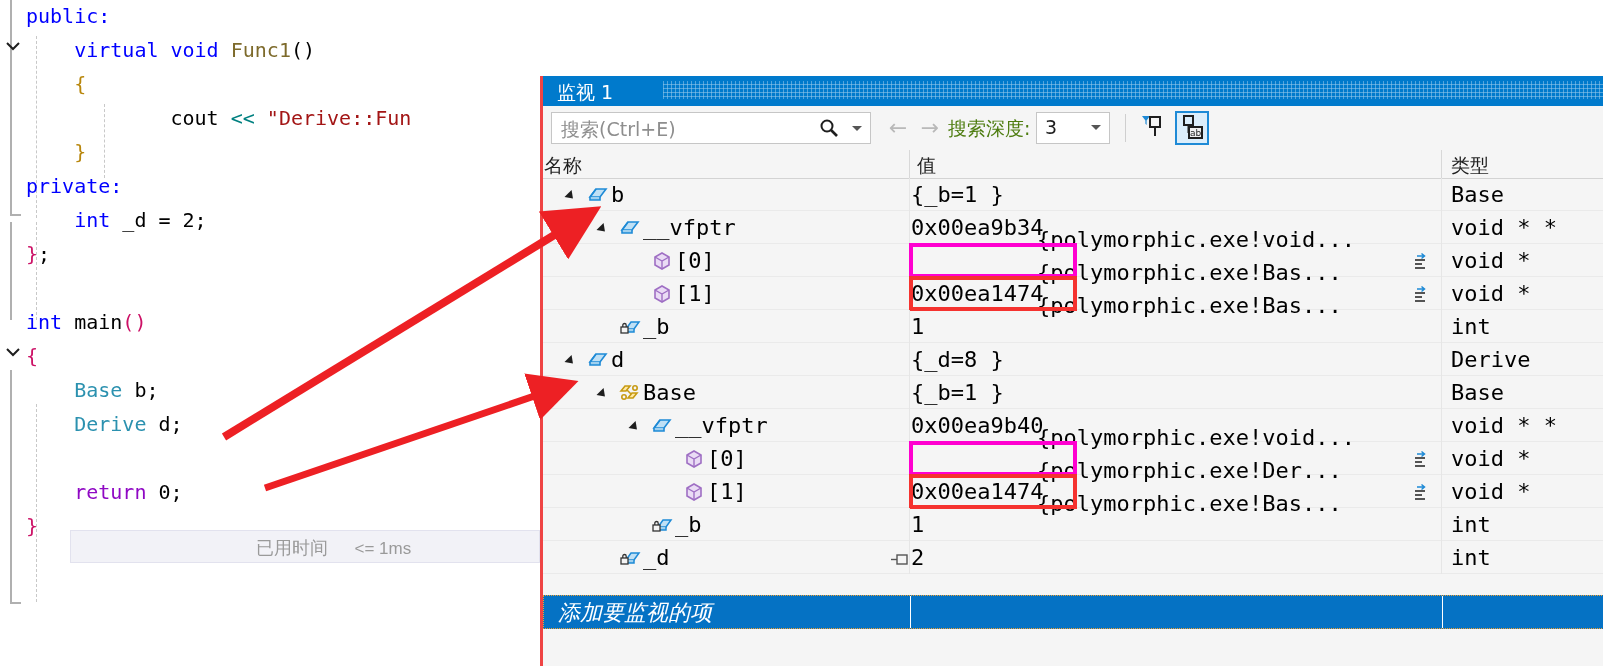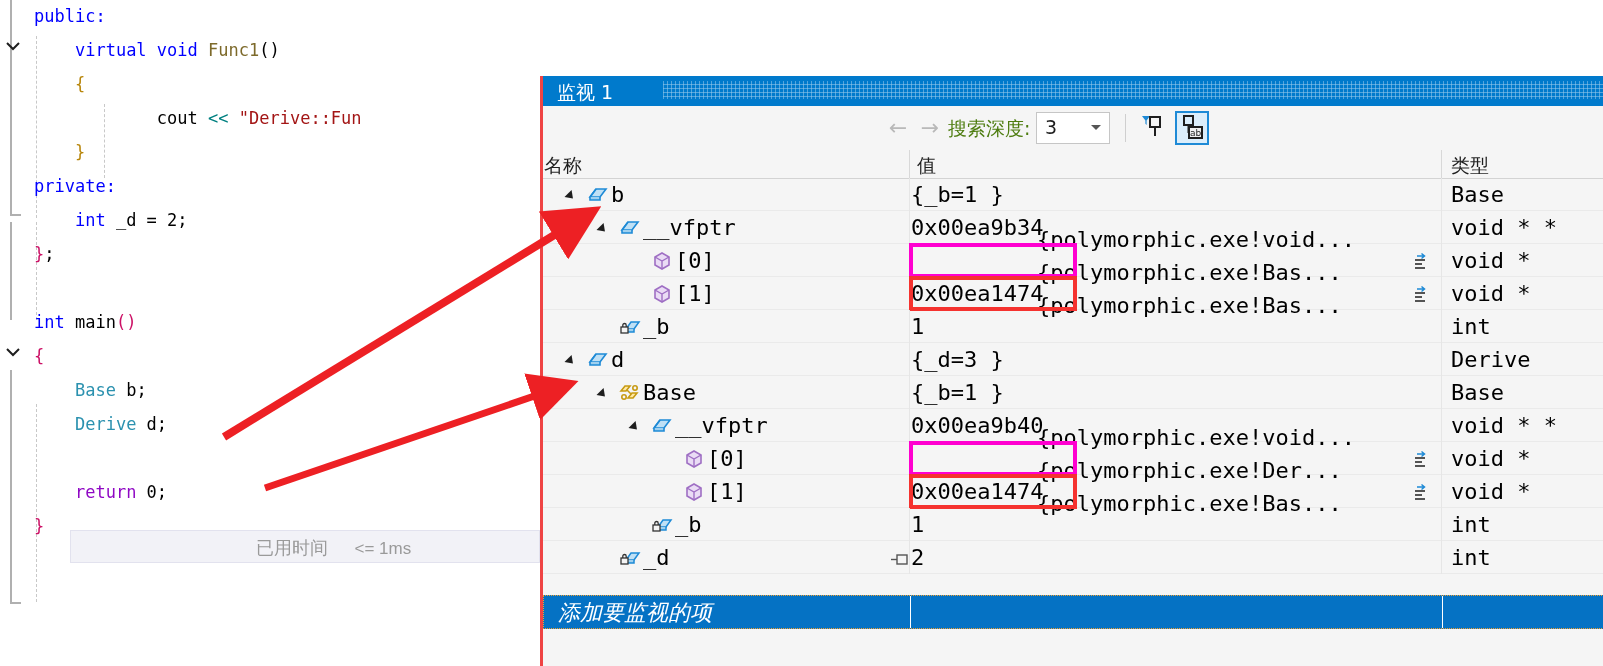--- a/index.html
+++ b/index.html
@@ -6,23 +6,23 @@
   body{
     width:1603px;height:666px;overflow:hidden;background:#ffffff;
     font-family:"Liberation Sans","DejaVu Sans",sans-serif;
     -webkit-font-smoothing:antialiased;
   }
   #root{position:relative;width:1603px;height:666px;}
 
   
   #editor{position:absolute;left:0;top:0;width:1603px;height:666px;background:#ffffff;}
   .code-line{
-    position:absolute;left:8px;width:560px;height:34px;
+    position:absolute;left:0;width:560px;height:34px;
     font-family:"DejaVu Sans Mono","Liberation Mono",monospace;
-    font-size:17px;line-height:34px;white-space:pre;color:#000000;
+    font-size:20px;line-height:34px;white-space:pre;color:#000000;
   }
   .ln-text{position:absolute;left:26px;top:0;white-space:pre;}
   .kw{color:#0000ff;}
   .fn{color:#7d6a2b;}
   .typ{color:#2b91af;}
   .str{color:#a31515;}
   .op{color:#008080;}
   .brace-gold{color:#b8860b;}
   .brace-pink{color:#cc1166;}
   .ret{color:#8f08c4;}
@@ -171,20 +171,30 @@
   </div>
 
   <div id="watch">
 
     <div id="watch-title">
       <div class="tt">监视 1</div>
       <div class="dots"></div>
     </div>
 
     <div id="toolbar">
+      <div id="searchbox">
+        <div class="ph">搜索(Ctrl+E)</div>
+        <div class="mag">
+          <svg width="22" height="22" viewBox="0 0 22 22">
+            <circle cx="9" cy="9" r="5.5" fill="none" stroke="#1e1e1e" stroke-width="2"></circle>
+            <line x1="13" y1="13" x2="19" y2="19" stroke="#1e1e1e" stroke-width="2.6"></line>
+          </svg>
+        </div>
+        <div class="caret-dn"></div>
+      </div>
 
       <div class="navarrow" style="left:342px;">←</div>
       <div class="navarrow" style="left:374px;">→</div>
 
       <div id="depth-label">搜索深度:</div>
       <div id="depth-box">
         <div class="v">3</div>
         <div class="caret-dn"></div>
       </div>
 
@@ -306,21 +316,21 @@
         <div class="row" style="top: 165px;">
           <div class="tri" style="left: 24px; transform: rotate(45deg);"></div>
           <div class="ico" style="left: 44px;">
             <svg width="22" height="20" viewBox="0 0 22 20">
               <path d="M3 12 L9 4 L19 4 L13 12 Z" fill="#bfe0f5" stroke="#1e8ad6" stroke-width="1.6"></path>
               <path d="M3 12 L9 4" fill="none" stroke="#1e8ad6" stroke-width="1.6"></path>
               <path d="M3 12 L3 15 L13 15 L13 12" fill="#9fd0ef" stroke="#1e8ad6" stroke-width="1.6"></path>
             </svg>
           </div>
           <div class="cellname" style="left: 68px;">d</div>
-          <div class="cellval">{_d=3 }</div>
+          <div class="cellval">{_d=8 }</div>
           <div class="celltype">Derive</div>
           <div class="colsep" style="left: 366px;"></div>
           <div class="colsep" style="left: 898px;"></div>
         </div>
         <div class="row" style="top: 198px;">
           <div class="tri" style="left: 56px; transform: rotate(45deg);"></div>
           <div class="ico" style="left: 76px;">
             <svg width="24" height="20" viewBox="0 0 24 20">
               <path d="M2 8 L6 3 L11 3 L7 8 Z" fill="#ffe9a8" stroke="#c79a12" stroke-width="1.6"></path>
               <path d="M9 15 L13 10 L18 10 L14 15 Z" fill="#ffe9a8" stroke="#c79a12" stroke-width="1.6"></path>

